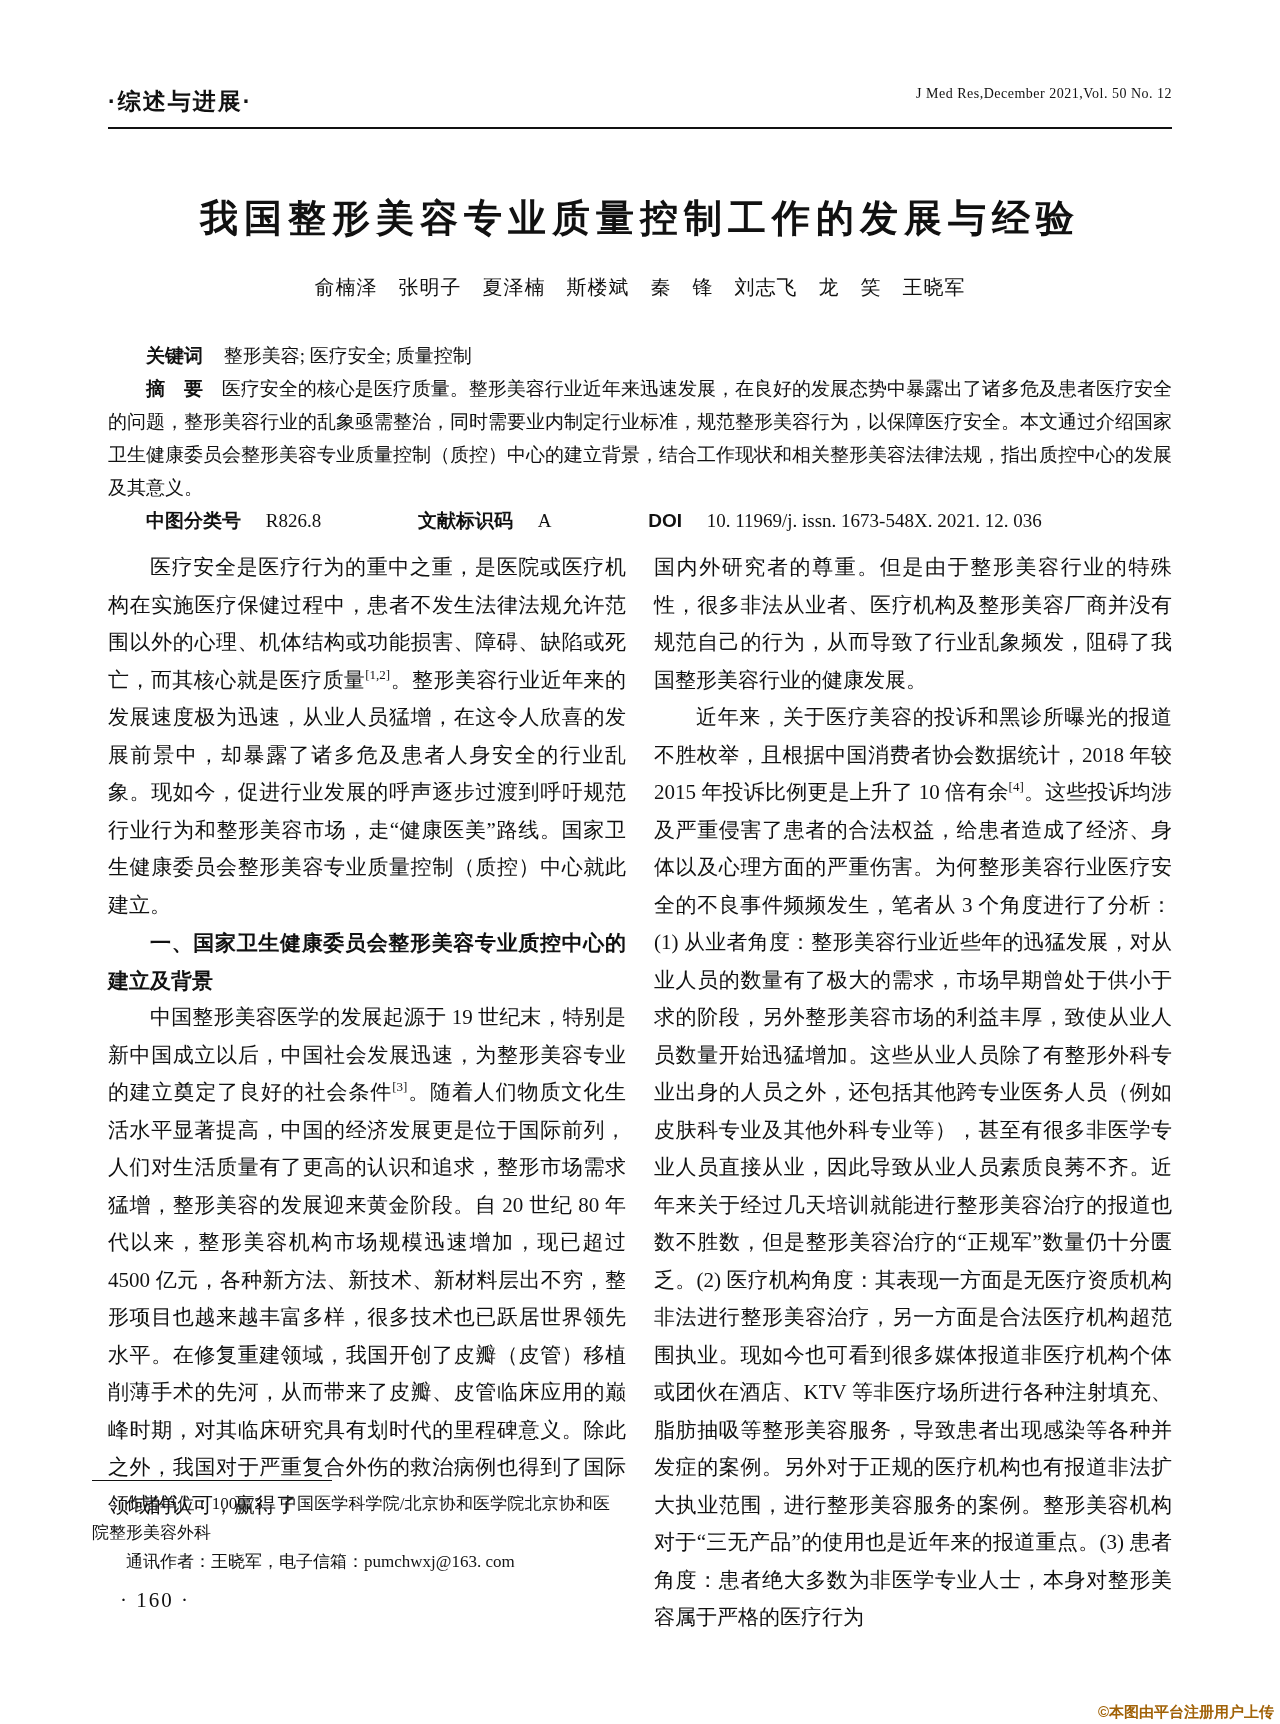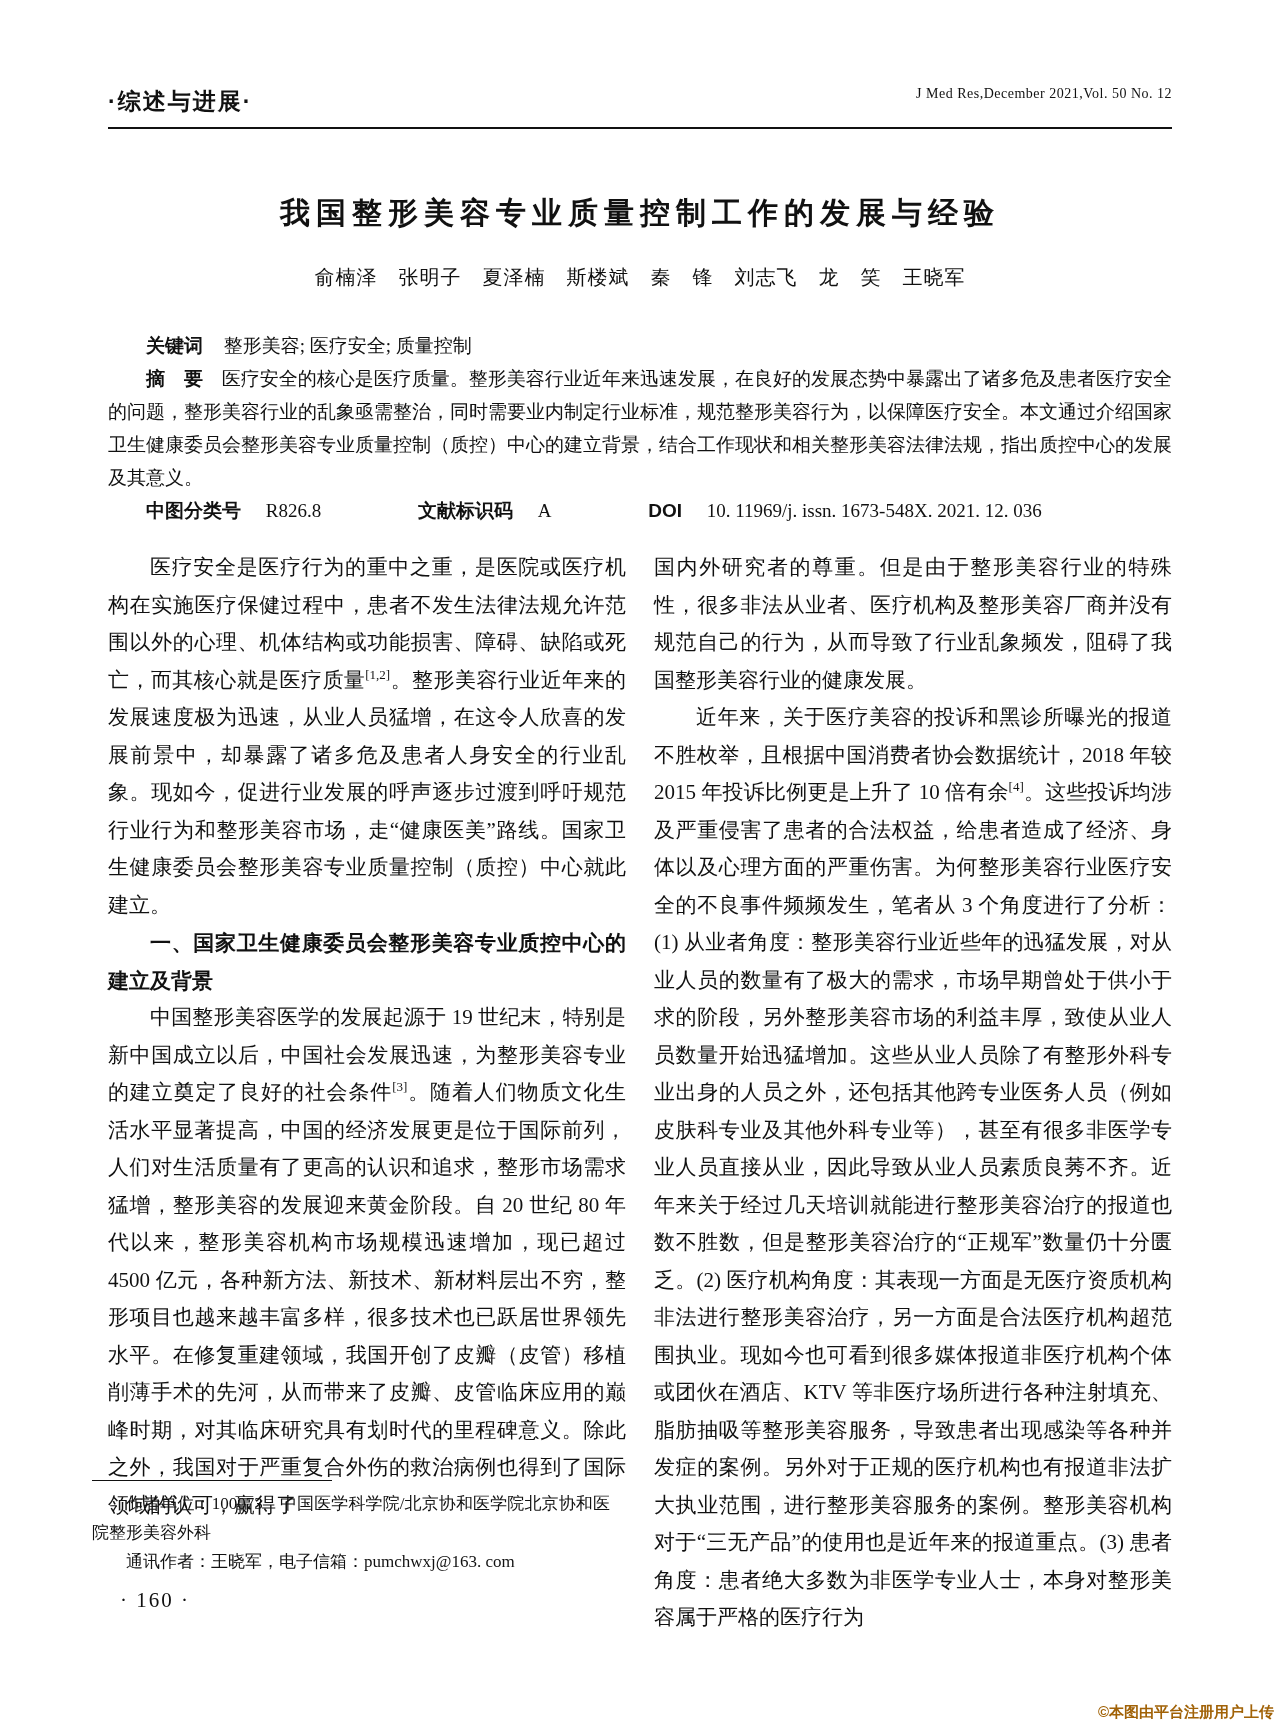--- a/index.html
+++ b/index.html
@@ -24,39 +24,39 @@
     font-weight:bold; font-size:23px; letter-spacing:2px;
   }
   .journal-info { font-size:14px; letter-spacing:0.5px; }
   .header-rule { border:none; border-top:2.5px solid #111; margin:10px 0 0 0; }
 
   
   h1.article-title {
     margin:64px 0 0 0;
     text-align:center;
     font-family:"Liberation Sans","DejaVu Sans",sans-serif;
-    font-weight:bold; font-size:30px; letter-spacing:6px;
+    font-weight:bold; font-size:38px; letter-spacing:6px;
   }
   .authors {
     margin-top:30px; text-align:center;
     font-size:20px; letter-spacing:1px;
   }
 
   
   .front-matter { margin-top:38px; }
   .front-matter p { margin:0; font-size:19px; line-height:33px; text-align:justify; }
   .front-matter p.indent { text-indent:2em; }
   .hei { font-family:"Liberation Sans","DejaVu Sans",sans-serif; font-weight:bold; font-style:normal; }
   .abstract-label { margin-right:14px; }
   .keywords-label { margin-right:16px; }
   .meta-line b { margin-right:20px; }
   .sp-lg { margin-right:92px; }
 
   
-  .columns { display:flex; gap:28px; margin-top:22px; }
+  .columns { display:flex; gap:28px; margin-top:12px; }
   .col { width:518px; }
   .col p, .col h3 {
     margin:0; font-size:21px; line-height:37.5px;
     text-align:justify; font-weight:normal;
   }
   .col p.body-para { text-indent:2em; }
   .col p.body-para.noindent { text-indent:0; }
   .col h3.body-heading {
     font-family:"Liberation Sans","DejaVu Sans",sans-serif;
     font-weight:bold; text-indent:2em;

